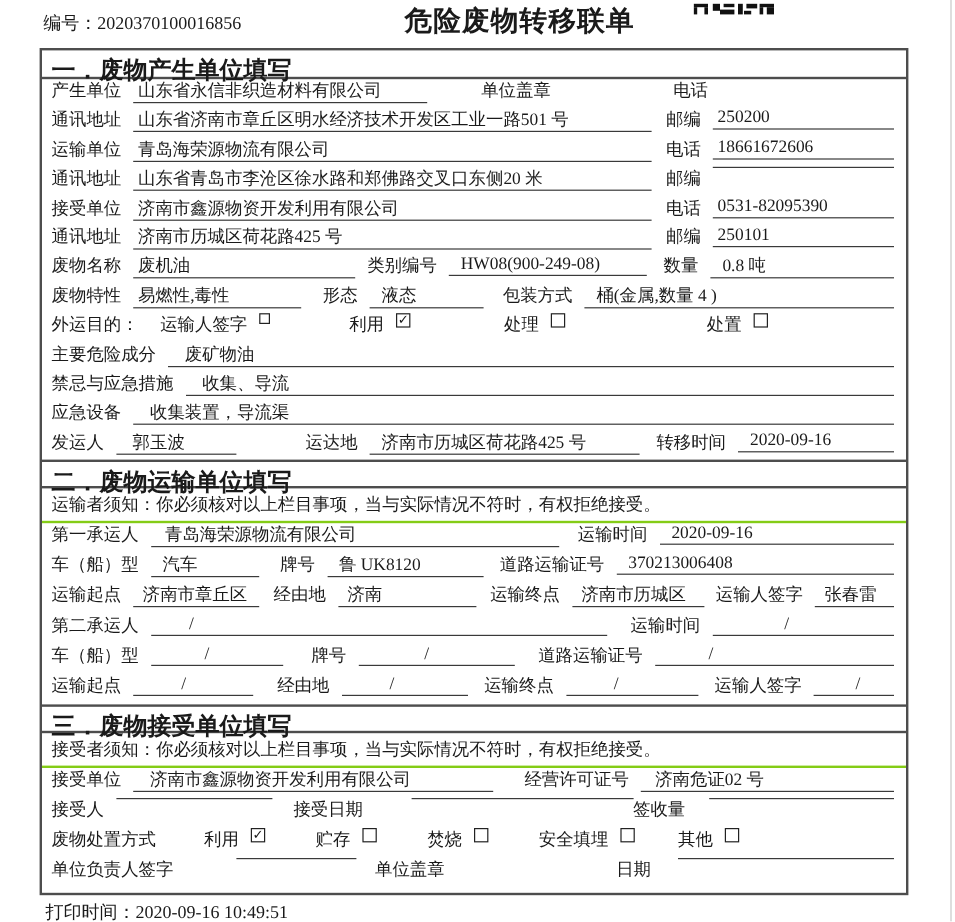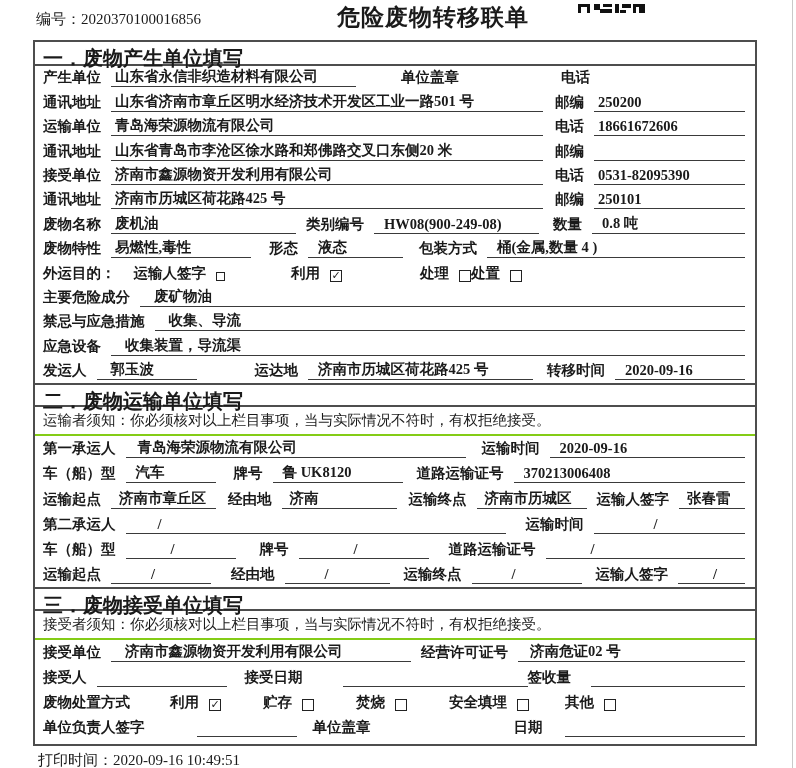--- a/index.html
+++ b/index.html
@@ -28,22 +28,22 @@
     padding:3px 8px 0 8px;
     border-bottom:2px solid #4d4d4d;
   }
   .sec-h.bt{border-top:2px solid #4d4d4d;}
   .notice{
     height:29px;box-sizing:border-box;flex:0 0 auto;
     display:flex;align-items:center;padding:0 8px;
     font-size:14.5px;border-bottom:2px solid #84cc16;
   }
   .row{
-    display:flex;align-items:flex-end;box-sizing:border-box;flex:0 0 auto;
-    padding:0 10px 3px 8px;font-size:14.5px;font-weight:bold;
+    display:flex;align-items:flex-start;box-sizing:border-box;flex:0 0 auto;
+    padding:0 10px 3px 8px;font-size:14.5px;
   }
   .r1{height:24.4px;}
   .r2{height:25.2px;}
   .r3{height:25px;}
   .lbl{white-space:nowrap;margin-right:10px;}
   .u{
     border-bottom:1px solid #3a3a3a;padding:0 4px;white-space:nowrap;
     box-sizing:border-box;min-width:10px;overflow:hidden;
   }
   .u.fill{flex:1 1 auto;}
@@ -148,21 +148,21 @@
   </div>
 
   <div class="row r1">
     <span class="lbl">外运目的：</span>
     <span class="lbl" style="margin-left:8px">运输人签字</span>
     <span class="cbx sm"><span></span></span>
     <span class="lbl" style="margin-left:66px">利用</span>
     <span class="cbx"><span>✓</span></span>
     <span class="lbl" style="margin-left:78px">处理</span>
     <span class="cbx"><span></span></span>
-    <span class="lbl" style="">处置</span>
+    <span class="lbl" style="margin-left:118px">处置</span>
     <span class="cbx"><span></span></span>
   </div>
 
   <div class="row r1">
     <span class="lbl">主要危险成分</span>
     <span class="u fill" style="padding-left:14px">废矿物油</span>
   </div>
 
   <div class="row r1">
     <span class="lbl">禁忌与应急措施</span>
@@ -241,21 +241,21 @@
     <span class="u fill" style="padding-left:35px">/</span>
   </div>
 
   <div class="sec-h bt">三．废物接受单位填写</div>
 
   <div class="notice">接受者须知：你必须核对以上栏目事项，当与实际情况不符时，有权拒绝接受。</div>
 
   <div class="row r3">
     <span class="lbl">接受单位</span>
     <span class="u" style="width:300px;padding-left:14px">济南市鑫源物资开发利用有限公司</span>
-    <span class="lbl" style="margin-left:10px">经营许可证号</span>
+    <span class="lbl" style="margin-left:26px">经营许可证号</span>
     <span class="u fill" style="padding-left:12px">济南危证02 号</span>
   </div>
 
   <div class="row r3">
     <span class="lbl">接受人</span>
     <span class="u" style="width:130px"></span>
     <span class="lbl" style="margin-left:18px">接受日期</span>
     <span class="u" style="width:185px;margin-left:30px"></span>
     <span class="lbl" style="">签收量</span>
     <span class="u fill" style="margin-left:10px"></span>

